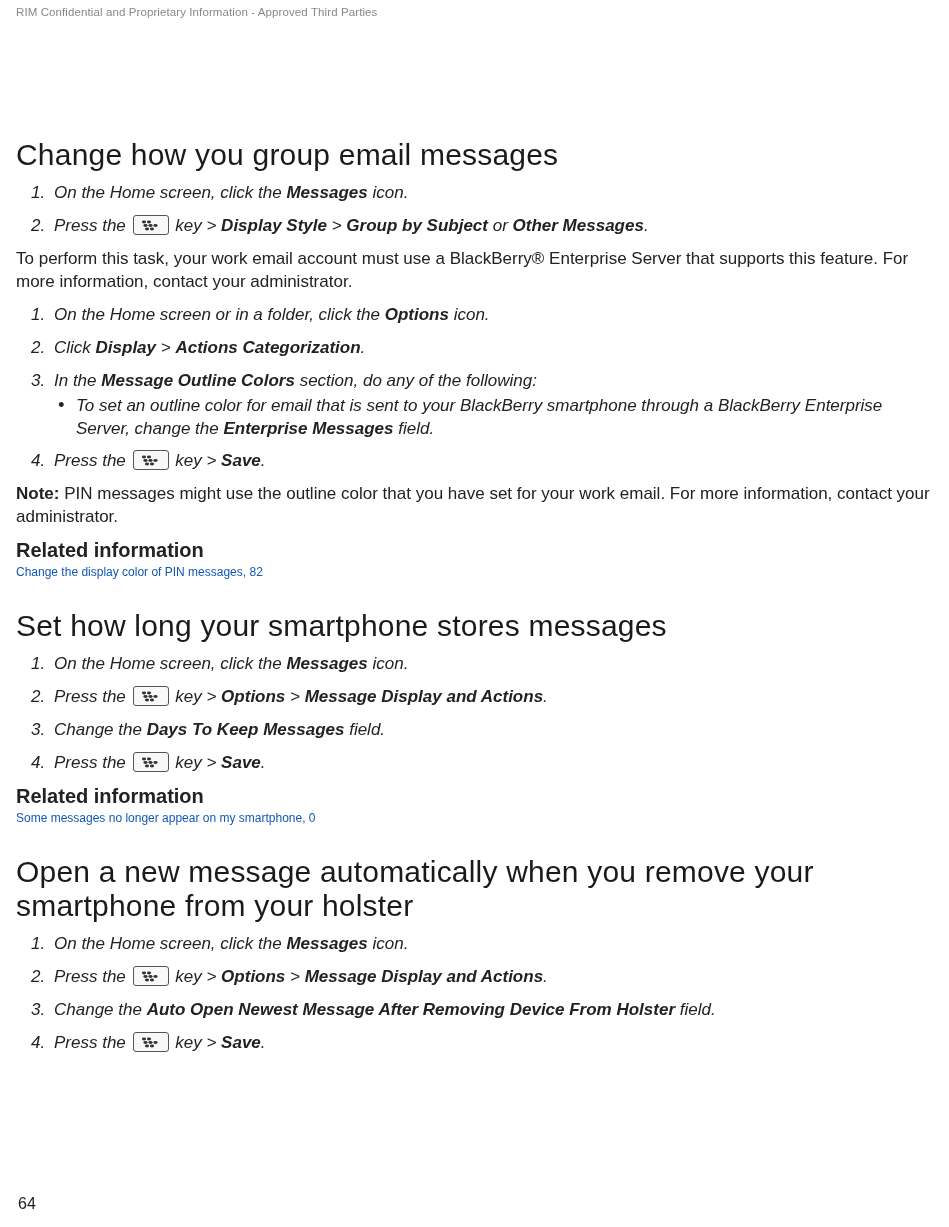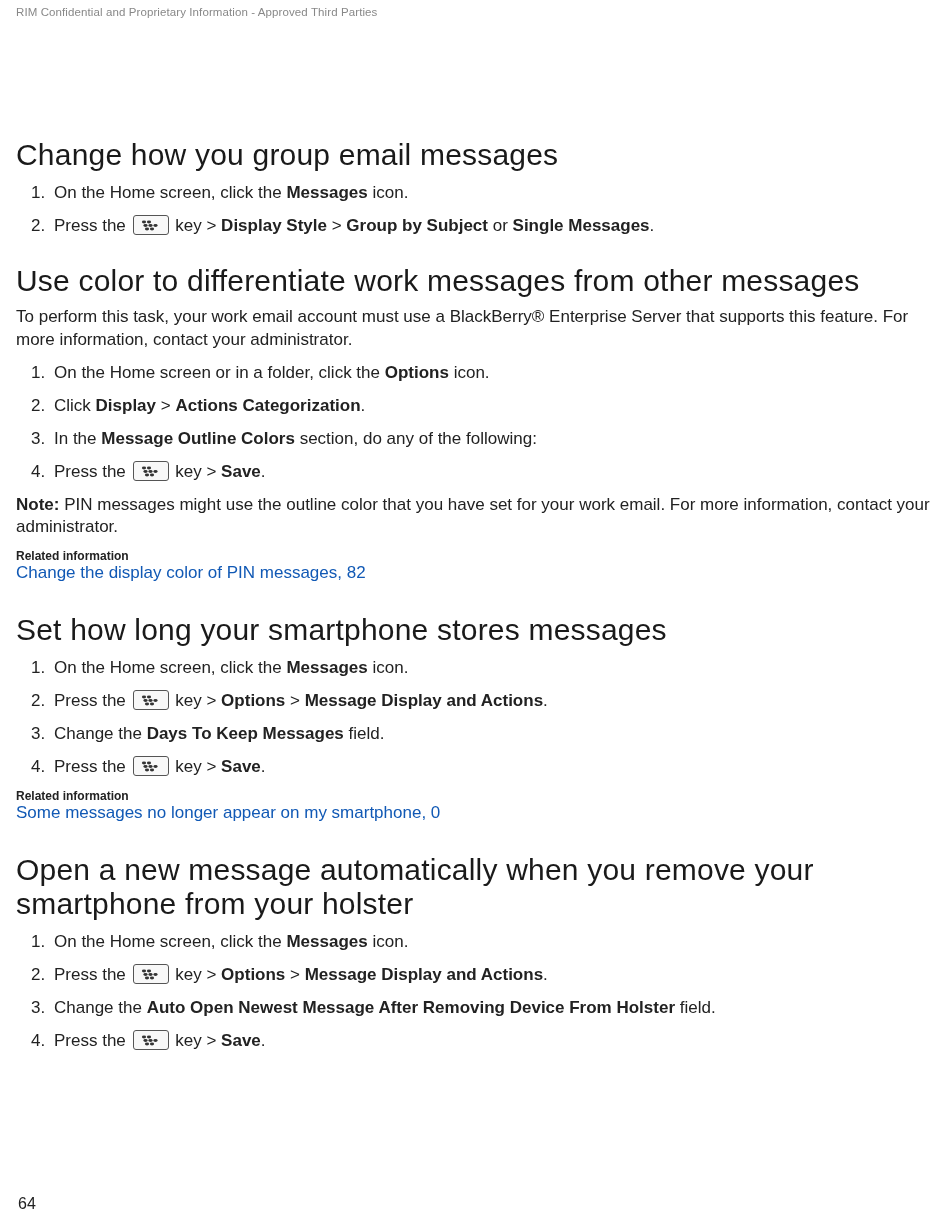--- a/index.html
+++ b/index.html
@@ -37,20 +37,21 @@
   h2.first { margin-top: 5px; }
   ol {
     margin: 4px 0 0 0;
     padding-left: 34px;
     font-size: 17px;
     line-height: 1.35;
   }
   ol > li {
     padding-left: 4px;
     margin: 10px 0;
+    font-style: italic;
   }
   ul.bullets {
     list-style: none;
     margin: 2px 0 2px 0;
     padding-left: 22px;
   }
   ul.bullets > li {
     position: relative;
     margin: 2px 0;
     padding-left: 0;
@@ -67,29 +68,29 @@
     font-size: 17px;
     line-height: 1.35;
     margin: 8px 0 6px 0;
   }
   p.note {
     font-size: 17px;
     line-height: 1.35;
     margin: 8px 0 6px 0;
   }
   .related-head {
-    font-size: 12px;
+    font-size: 20px;
     font-weight: 700;
     margin: 10px 0 0 0;
   }
   a.link {
     display: inline-block;
     color: #1159b5;
     text-decoration: none;
-    font-size: 17px;
+    font-size: 12px;
     margin: 0 0 4px 0;
   }
   b { font-weight: 700; }
   .bbkey {
     display: inline-block;
     vertical-align: -4px;
     width: 34px;
     height: 18px;
     border: 1.4px solid #555;
     border-radius: 3px;
@@ -122,25 +123,26 @@
         <li value="2">Press the <span class="bbkey"><svg width="22" height="12" viewBox="0 0 22 12">
               <g fill="#333">
                 <ellipse cx="4" cy="3" rx="2.1" ry="1.4"></ellipse>
                 <ellipse cx="9" cy="3" rx="2.1" ry="1.4"></ellipse>
                 <ellipse cx="5.5" cy="6.5" rx="2.1" ry="1.4"></ellipse>
                 <ellipse cx="10.5" cy="6.5" rx="2.1" ry="1.4"></ellipse>
                 <ellipse cx="15.5" cy="6.5" rx="2.1" ry="1.4"></ellipse>
                 <ellipse cx="7" cy="10" rx="2.1" ry="1.4"></ellipse>
                 <ellipse cx="12" cy="10" rx="2.1" ry="1.4"></ellipse>
               </g>
-            </svg></span> key &gt; <b>Display Style</b> &gt; <b>Group by Subject</b> or <b>Single Messages</b>.</li>
-      </ol><h2 class="section-title">Use color to differentiate work messages from other messages</h2><p class="para">To perform this task, your work email account must use a BlackBerry® Enterprise Server that supports this feature. For more information, contact your administrator.</p><ol>
+            </svg></span> key &gt; <b>Display Style</b> &gt; <b>Group by Subject</b> or <b>Other Messages</b>.</li>
+      </ol><p class="para">To perform this task, your work email account must use a BlackBerry® Enterprise Server that supports this feature. For more information, contact your administrator.</p><ol>
         <li value="1">On the Home screen or in a folder, click the <b>Options</b> icon.</li>
         <li value="2">Click <b>Display</b> &gt; <b>Actions Categorization</b>.</li>
         <li value="3">In the <b>Message Outline Colors</b> section, do any of the following:<ul class="bullets">
+            <li>To set an outline color for email that is sent to your BlackBerry smartphone through a BlackBerry Enterprise Server, change the <b>Enterprise Messages</b> field.</li>
           </ul></li>
         <li value="4">Press the <span class="bbkey"><svg width="22" height="12" viewBox="0 0 22 12">
               <g fill="#333">
                 <ellipse cx="4" cy="3" rx="2.1" ry="1.4"></ellipse>
                 <ellipse cx="9" cy="3" rx="2.1" ry="1.4"></ellipse>
                 <ellipse cx="5.5" cy="6.5" rx="2.1" ry="1.4"></ellipse>
                 <ellipse cx="10.5" cy="6.5" rx="2.1" ry="1.4"></ellipse>
                 <ellipse cx="15.5" cy="6.5" rx="2.1" ry="1.4"></ellipse>
                 <ellipse cx="7" cy="10" rx="2.1" ry="1.4"></ellipse>
                 <ellipse cx="12" cy="10" rx="2.1" ry="1.4"></ellipse>

